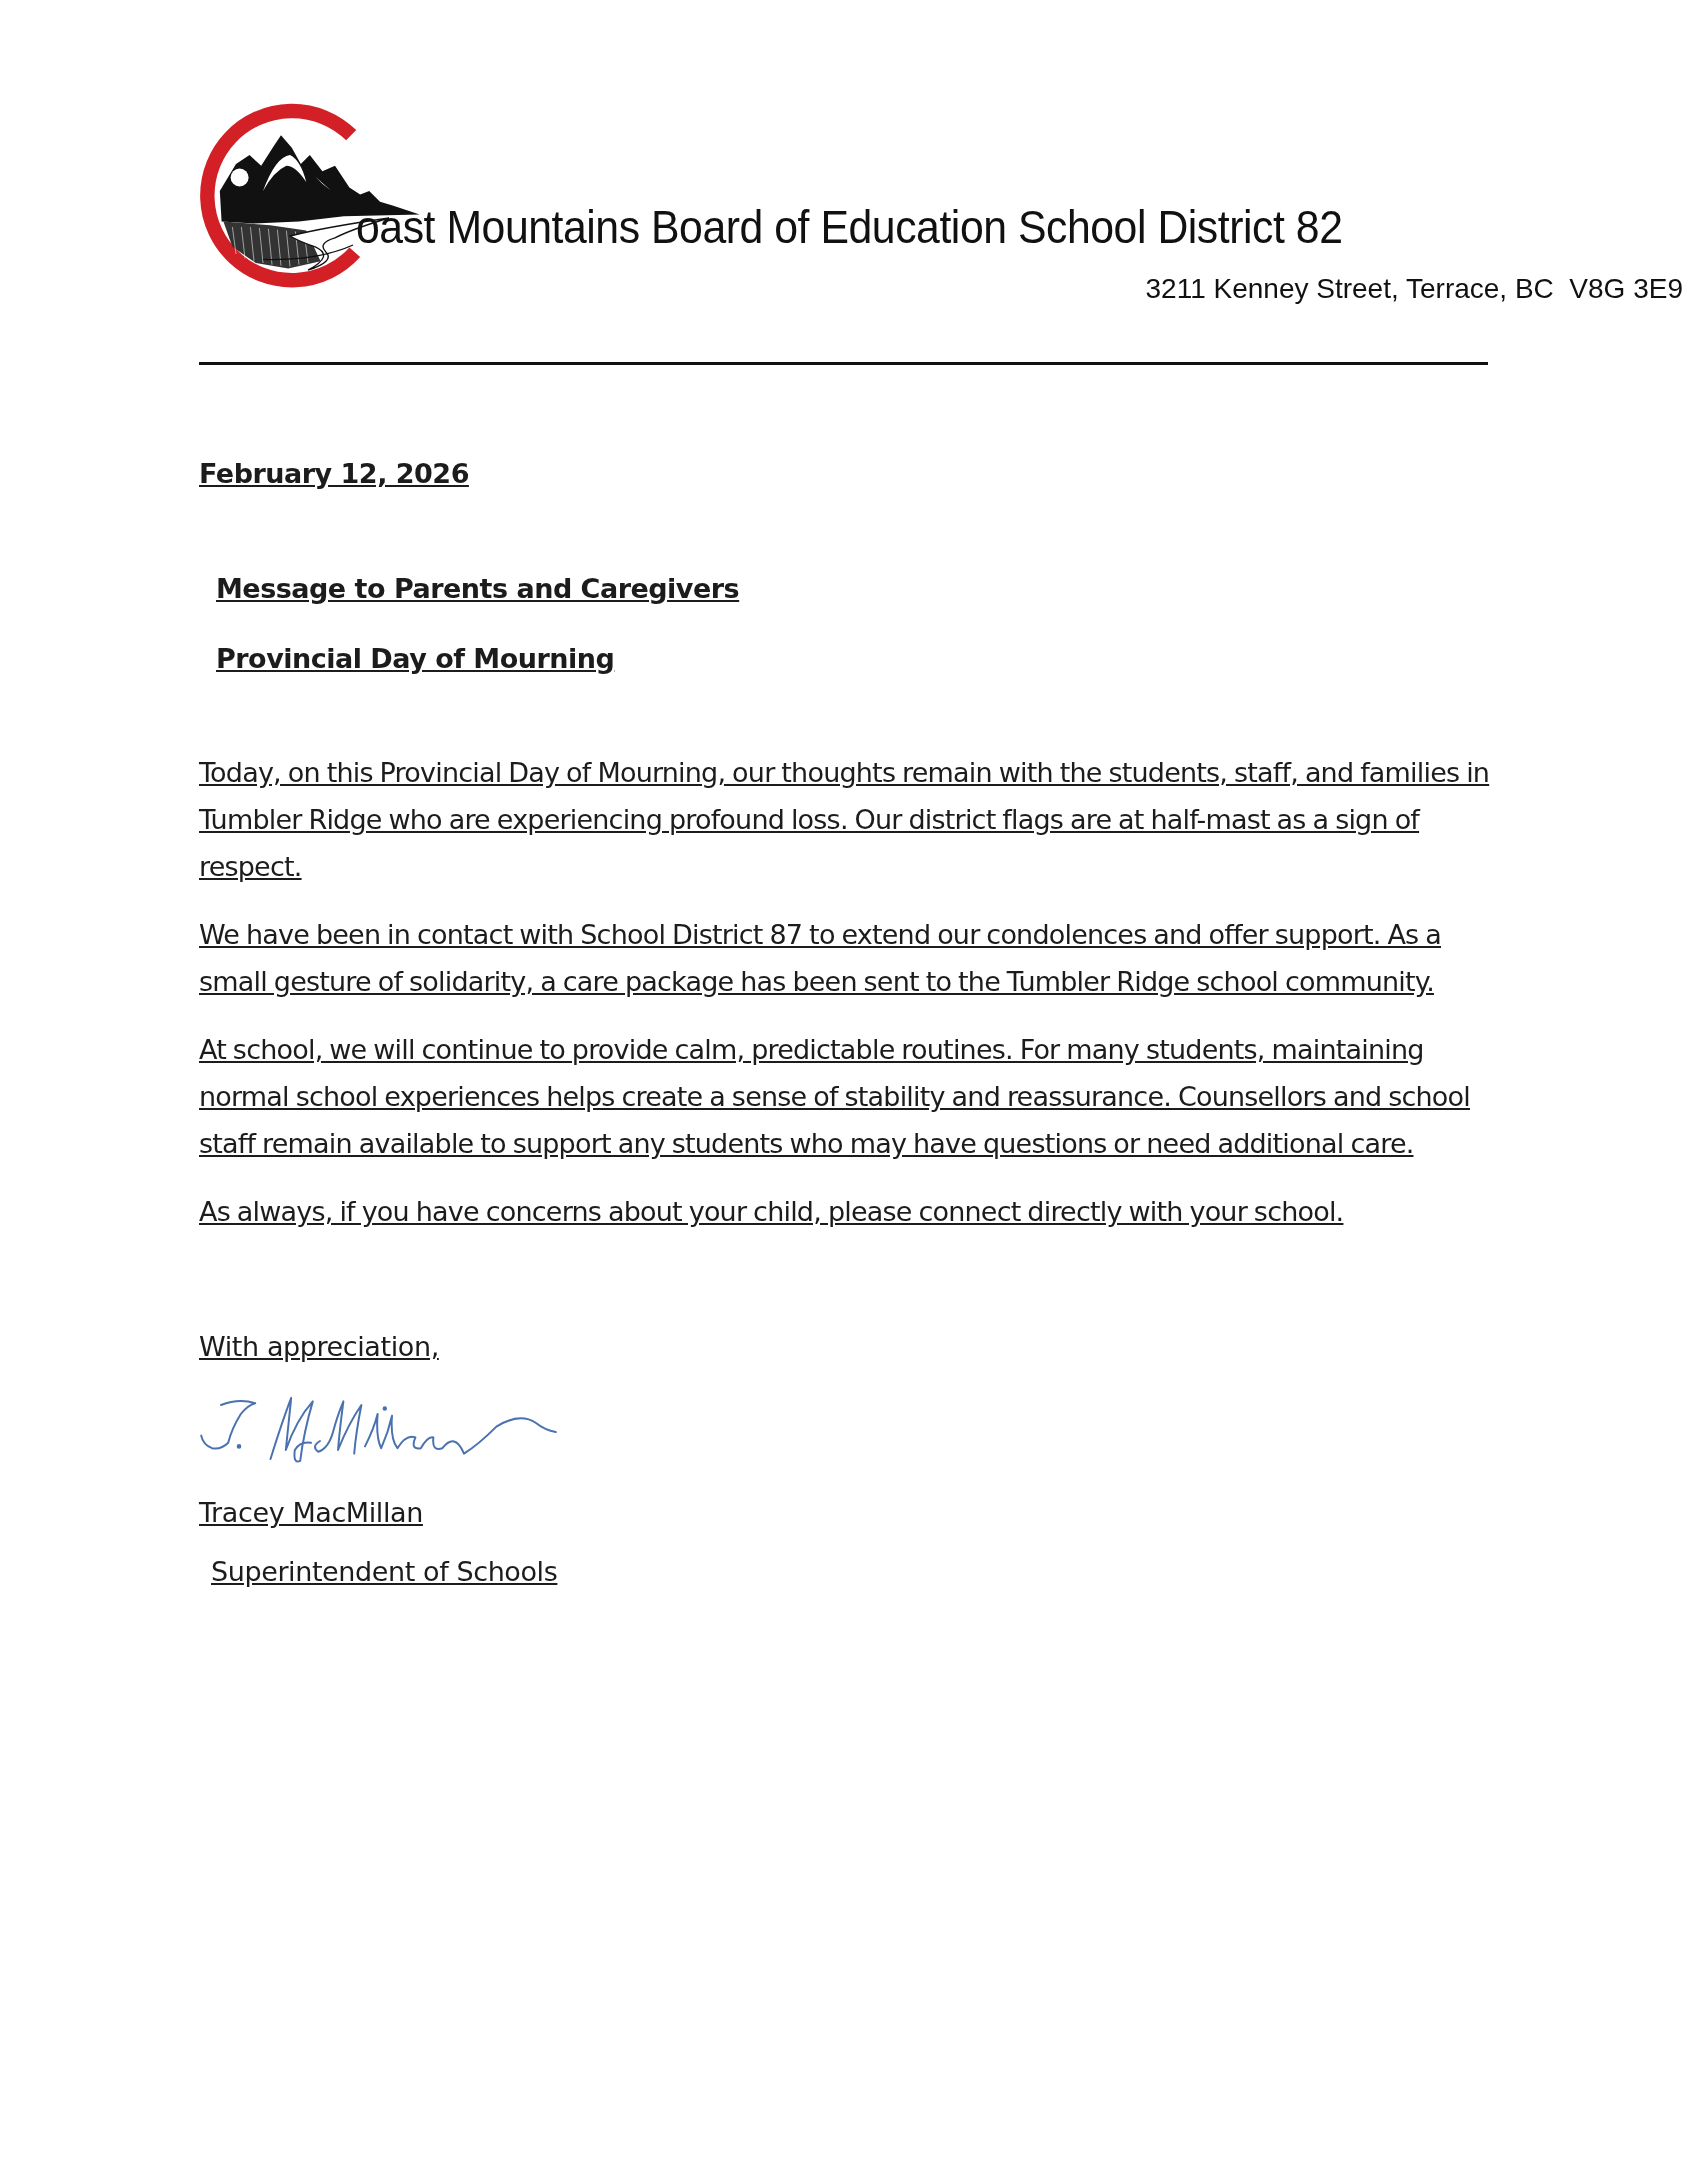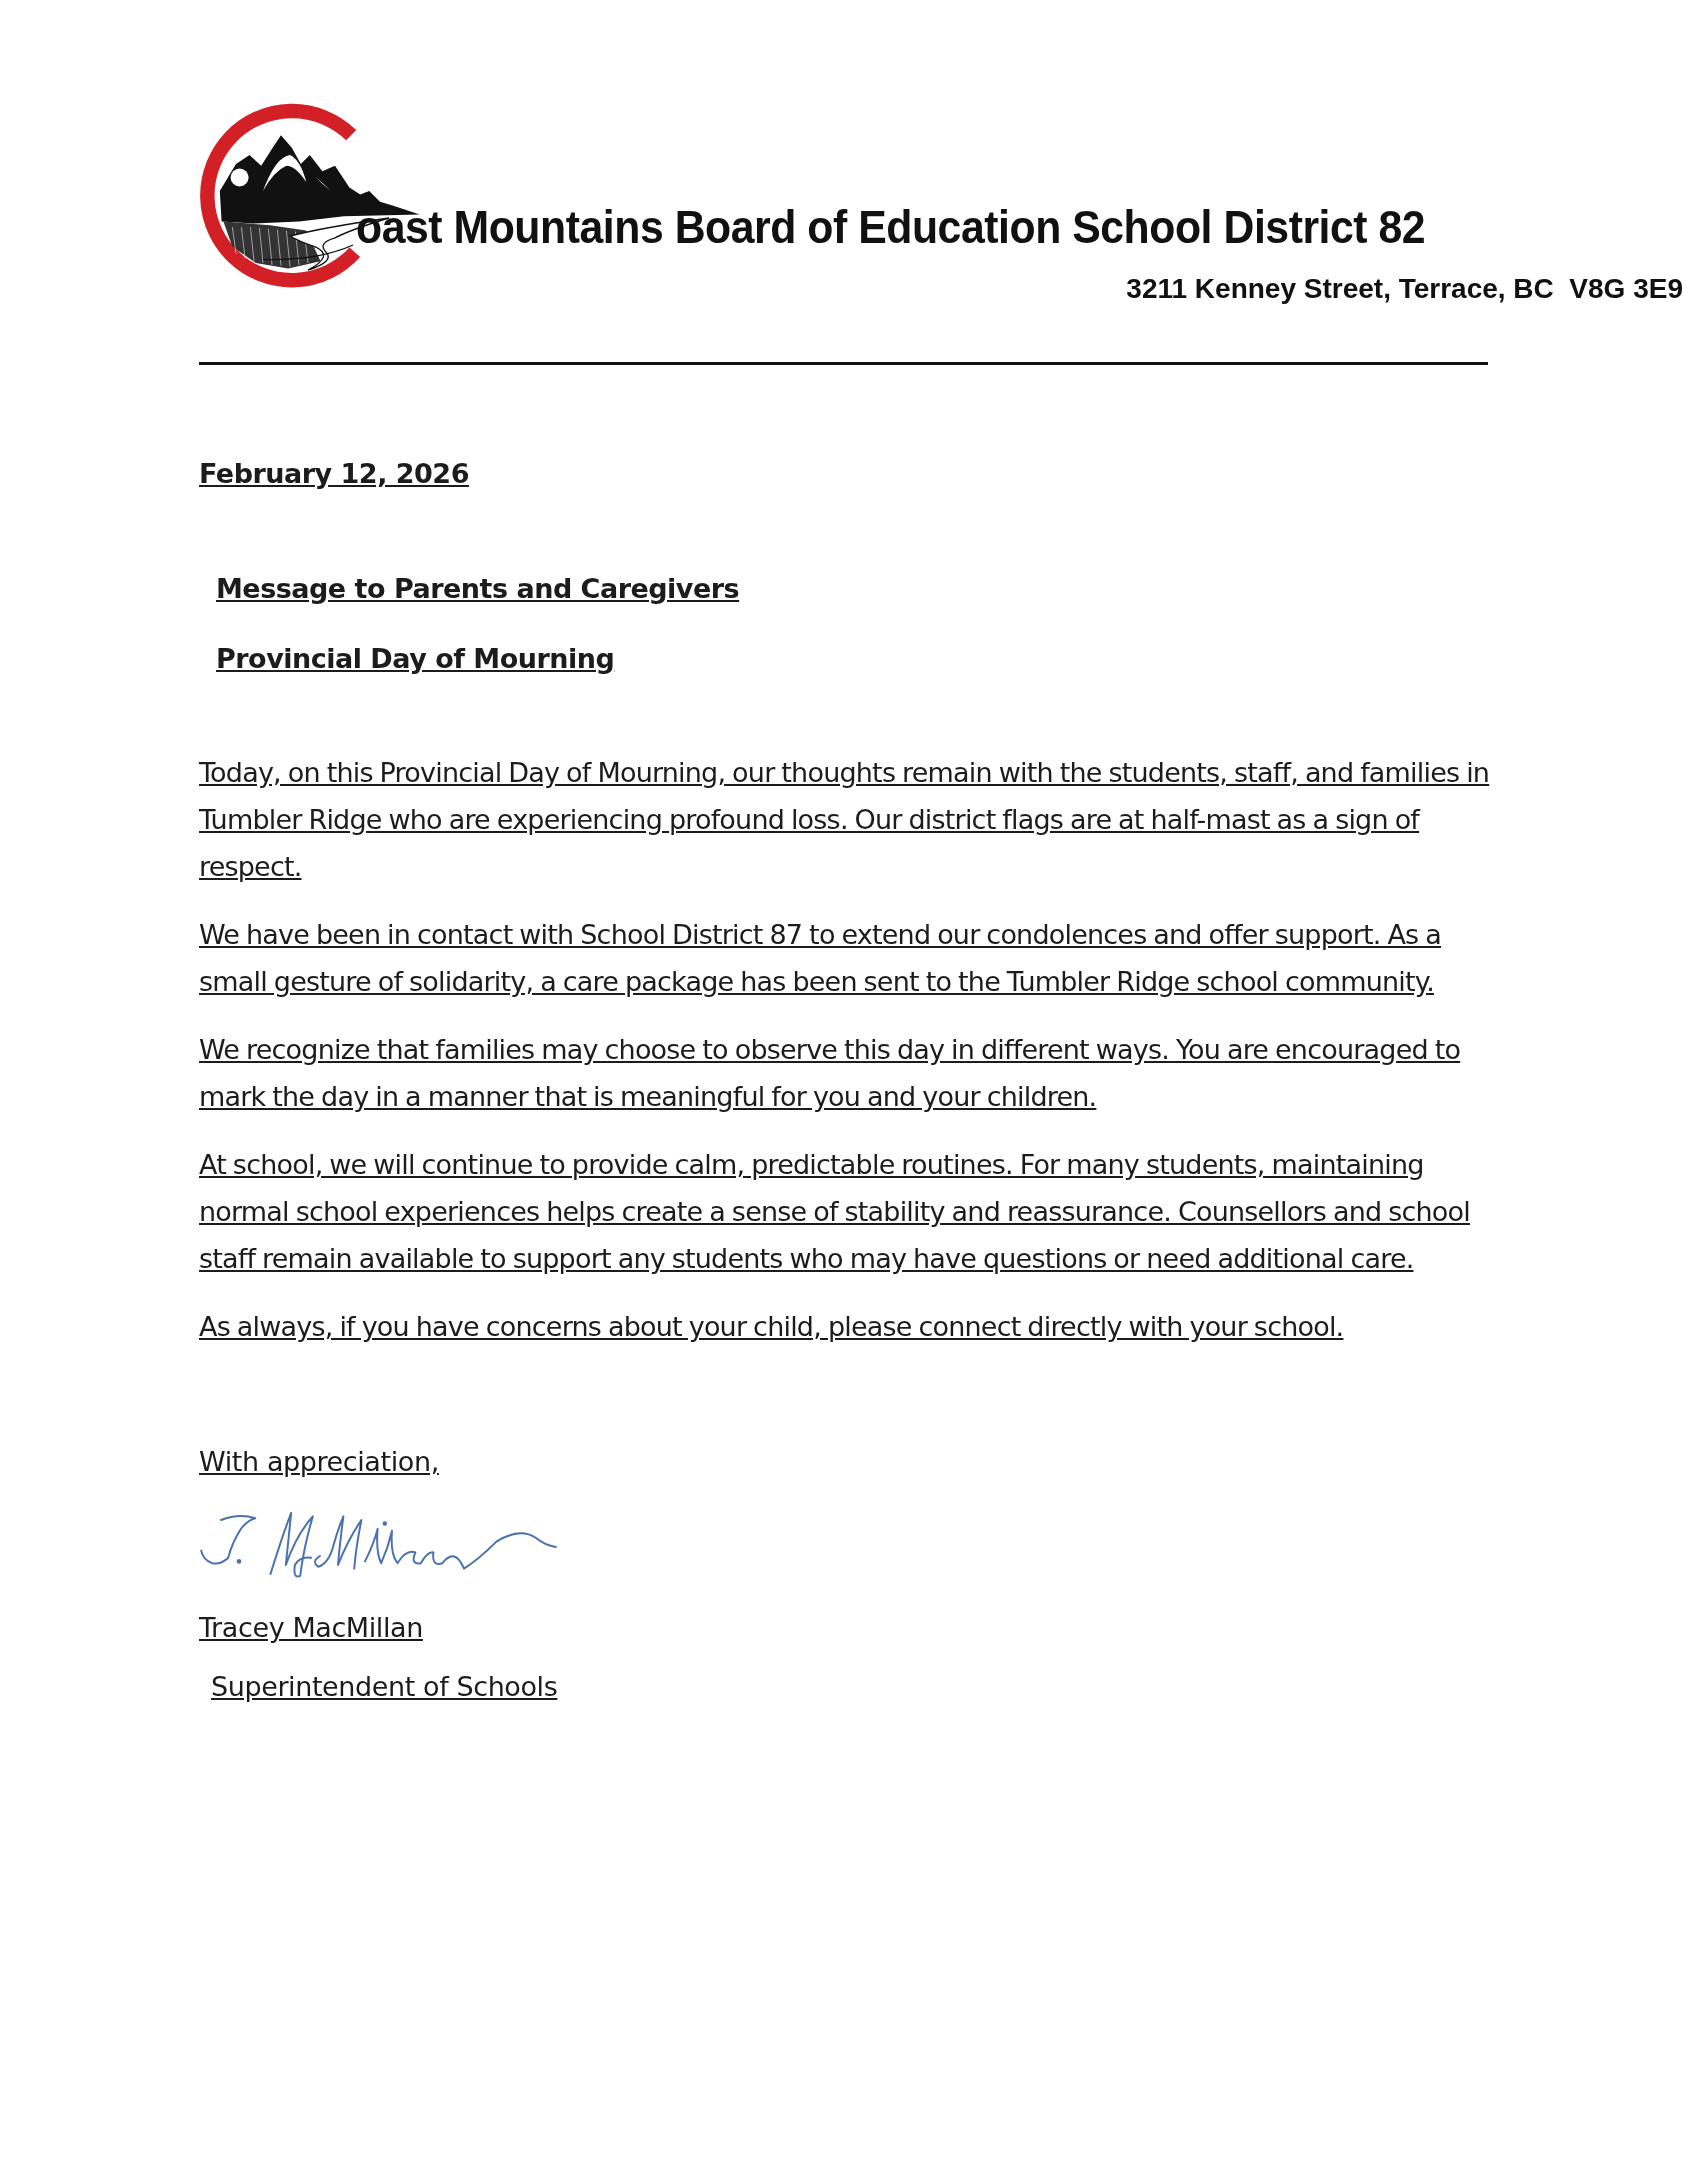--- a/index.html
+++ b/index.html
@@ -14,21 +14,20 @@
       overflow: hidden;
       color: #1a1a1a;
       font-family: "Liberation Sans", sans-serif;
     }
     .letterhead {
       position: absolute;
       left: 0;
       top: 0;
       width: 1683px;
       height: 378px;
-      font-weight: bold;
     }
     .logo {
       position: absolute;
       left: 200px;
       top: 101px;
       width: 225px;
       height: 189px;
     }
     .org-name {
       position: absolute;
@@ -152,21 +151,20 @@
   <div class="rule"></div>
 </div>
 
 <div class="letter">
   <p class="date">February 12, 2026</p>
   <p class="subject subject-1">Message to Parents and Caregivers</p>
   <p class="subject subject-2">Provincial Day of Mourning</p>
 
   <p class="body-para first">Today, on this Provincial Day of Mourning, our thoughts remain with the students, staff, and families in Tumbler Ridge who are experiencing profound loss. Our district flags are at half-mast as a sign of respect.</p>
   <p class="body-para">We have been in contact with School District 87 to extend our condolences and offer support. As a small gesture of solidarity, a care package has been sent to the Tumbler Ridge school community.</p>
-  <p class="body-para">We recognize that families may choose to observe this day in different ways. You are encouraged to mark the day in a manner that is meaningful for you and your children.</p>
   <p class="body-para">At school, we will continue to provide calm, predictable routines. For many students, maintaining normal school experiences helps create a sense of stability and reassurance. Counsellors and school staff remain available to support any students who may have questions or need additional care.</p>
   <p class="body-para">As always, if you have concerns about your child, please connect directly with your school.</p>
 
   <p class="closing">With appreciation,</p>
 
   <svg class="signature" viewBox="0 0 440 110">
     <g fill="none" stroke="#4a72b0" stroke-width="2.2" stroke-linecap="round" stroke-linejoin="round">
 
       <path d="M 40 30 Q 60 22 78 28 Q 70 30 62 40 Q 52 56 48 72 Q 40 80 30 78 Q 20 74 18 64"></path>
       <circle cx="60" cy="76" r="1.5" fill="#4a72b0"></circle>

